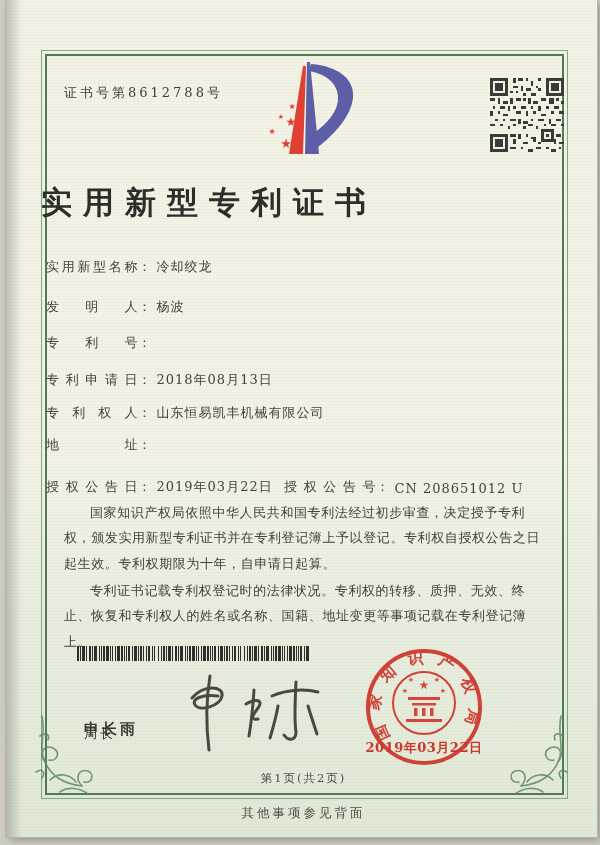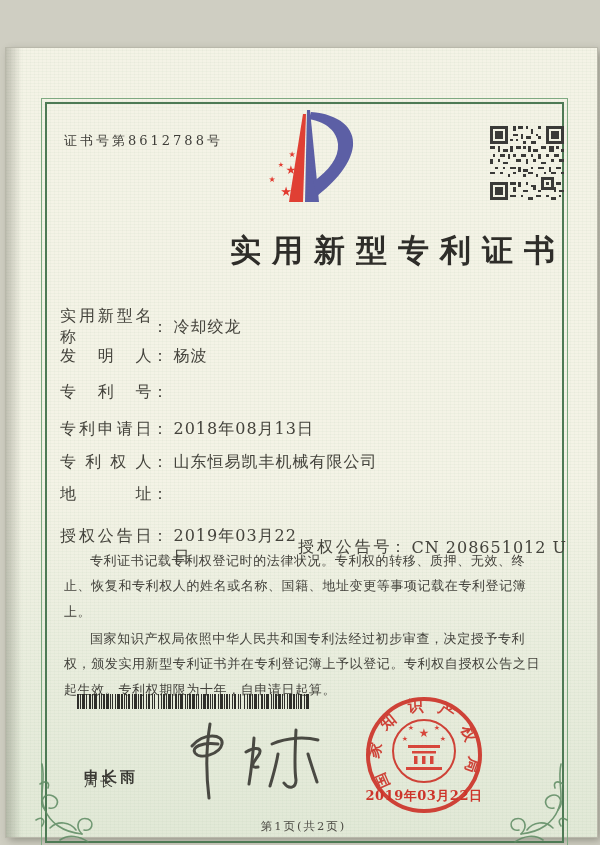--- a/index.html
+++ b/index.html
@@ -9,44 +9,43 @@
     font-family:"DejaVu Serif","Liberation Serif",serif;
   }
   .page{
     position:absolute;left:6px;top:0;right:3px;bottom:8px;
     background:
       linear-gradient(180deg, rgba(200,215,195,0) 55%, rgba(176,205,176,.14) 75%, rgba(160,195,160,.22) 100%),
       repeating-linear-gradient(0deg, rgba(115,158,120,.05) 0 1px, rgba(0,0,0,0) 1px 3px),
       repeating-linear-gradient(90deg, rgba(115,158,120,.04) 0 1px, rgba(0,0,0,0) 1px 4px),
       #f4f3e6;
     box-shadow:0 0 0 1px #b9b8ab, 3px 3px 8px rgba(70,70,58,.45);
-    margin-top:48px;
   }
   .page::before{
     content:"";position:absolute;left:0;top:0;bottom:0;width:16px;
     background:linear-gradient(90deg, rgba(75,75,62,.30), rgba(75,75,62,0));
     pointer-events:none;
   }
   .frame-outer{
     position:absolute;left:35px;top:50px;width:525px;height:747px;
     border:1px solid #7ea981;
   }
   .frame-inner{
     position:absolute;inset:3px;border:2px solid #4e7a55;
   }
   .cert-no{
     position:absolute;left:58px;top:84px;font-size:13px;letter-spacing:3px;color:#3f3e39;
   }
   .title{
-    position:absolute;left:35px;top:182px;width:525px;text-align:right;
+    position:absolute;left:35px;top:182px;width:525px;text-align:left;
     font-size:31px;font-weight:bold;letter-spacing:11px;color:#2e2d29;
   }
   .field-row{
-    position:absolute;left:54px;display:flex;align-items:center;
-    font-size:16px;color:#44433c;letter-spacing:.5px;
+    position:absolute;left:40px;display:flex;align-items:flex-end;
+    font-size:13px;color:#44433c;letter-spacing:.5px;
   }
   .lbl{display:inline-block;width:92px;flex:none;text-align:justify;text-align-last:justify;}
   .colon{flex:none;margin-right:5px;}
   .val{letter-spacing:1px;}
   .addr-val{width:392px;line-height:1.65;}
   .grant-left{display:flex;width:238px;flex:none;}
   .body-text{
     position:absolute;left:58px;top:500px;width:486px;
     font-size:13px;line-height:1.95;letter-spacing:.6px;color:#43423c;
   }
@@ -171,22 +170,22 @@
       <span class="lbl">授权公告日</span>
         <span class="colon">：</span>
         <span class="val">2019年03月22日</span>
     </span>
     <span class="lbl">授权公告号</span>
       <span class="colon">：</span>
       <span class="val">CN 208651012 U</span>
   </div>
 
   <div class="body-text">
+    <p>国家知识产权局依照中华人民共和国专利法经过初步审查，决定授予专利权，颁发实用新型专利证书并在专利登记簿上予以登记。专利权自授权公告之日起生效。专利权期限为十年，自申请日起算。</p>
     <p>专利证书记载专利权登记时的法律状况。专利权的转移、质押、无效、终止、恢复和专利权人的姓名或名称、国籍、地址变更等事项记载在专利登记簿上。</p>
-    <p>国家知识产权局依照中华人民共和国专利法经过初步审查，决定授予专利权，颁发实用新型专利证书并在专利登记簿上予以登记。专利权自授权公告之日起生效。专利权期限为十年，自申请日起算。</p>
   </div>
 
   <svg class="barcode" width="232" height="15">
     <path d="M0 7.5 H232" stroke="#2e2e2a" stroke-width="15" stroke-dasharray="2 1 1 1 3 1 1 2 2 1 1 1 3 2 1 1 1 1 2 1 3 1 1 1 1 2 1 1 3 1 2 1 1 1 1 1 2 2 1 1 3 1 1 1 2 1 1 2 1 1 2 2 1 1 1 3 1 2 1 1"></path>
   </svg>
 
   <div class="signer-title">局长</div>
   <div class="signer-name">申长雨</div>
 
   <svg class="signature" width="160" height="95" viewBox="0 0 160 95">

